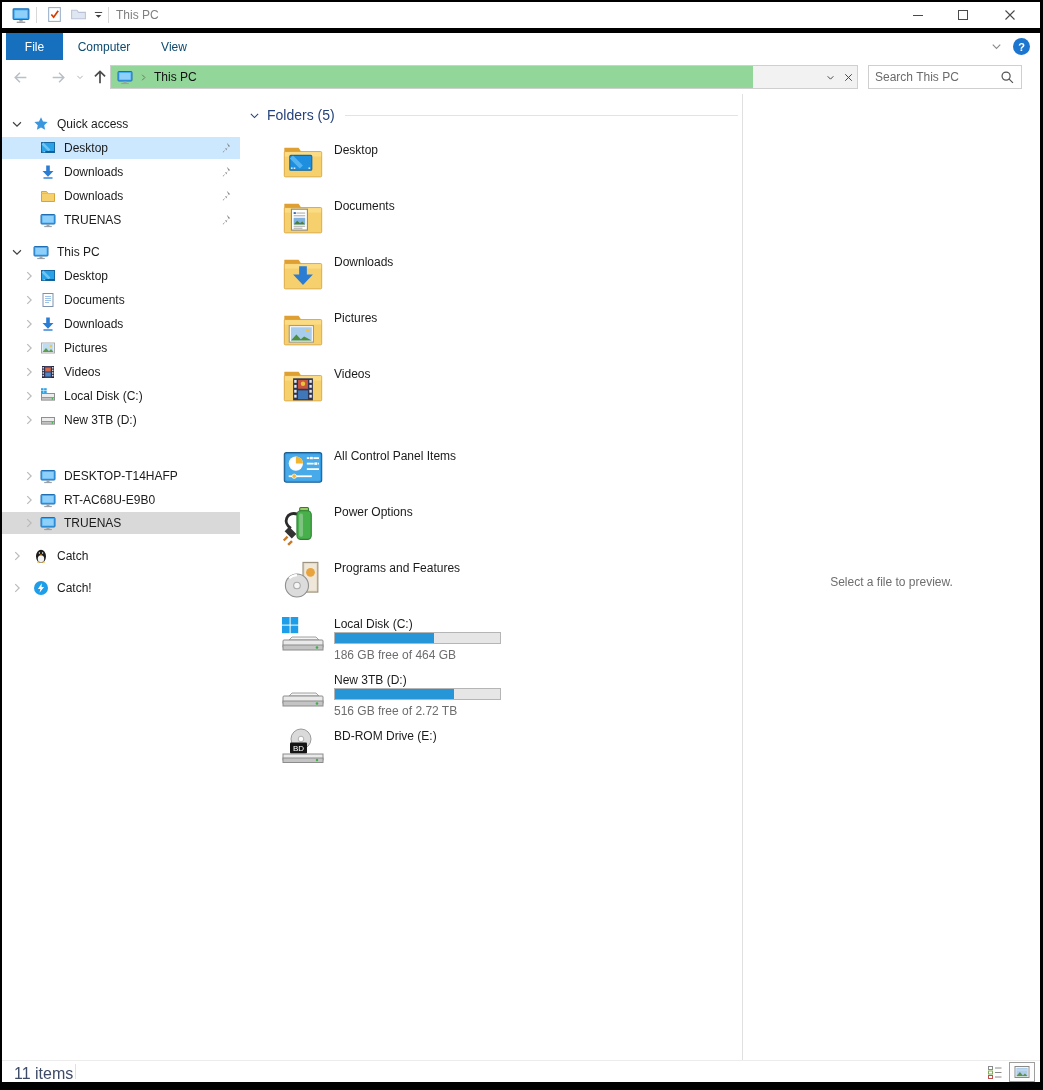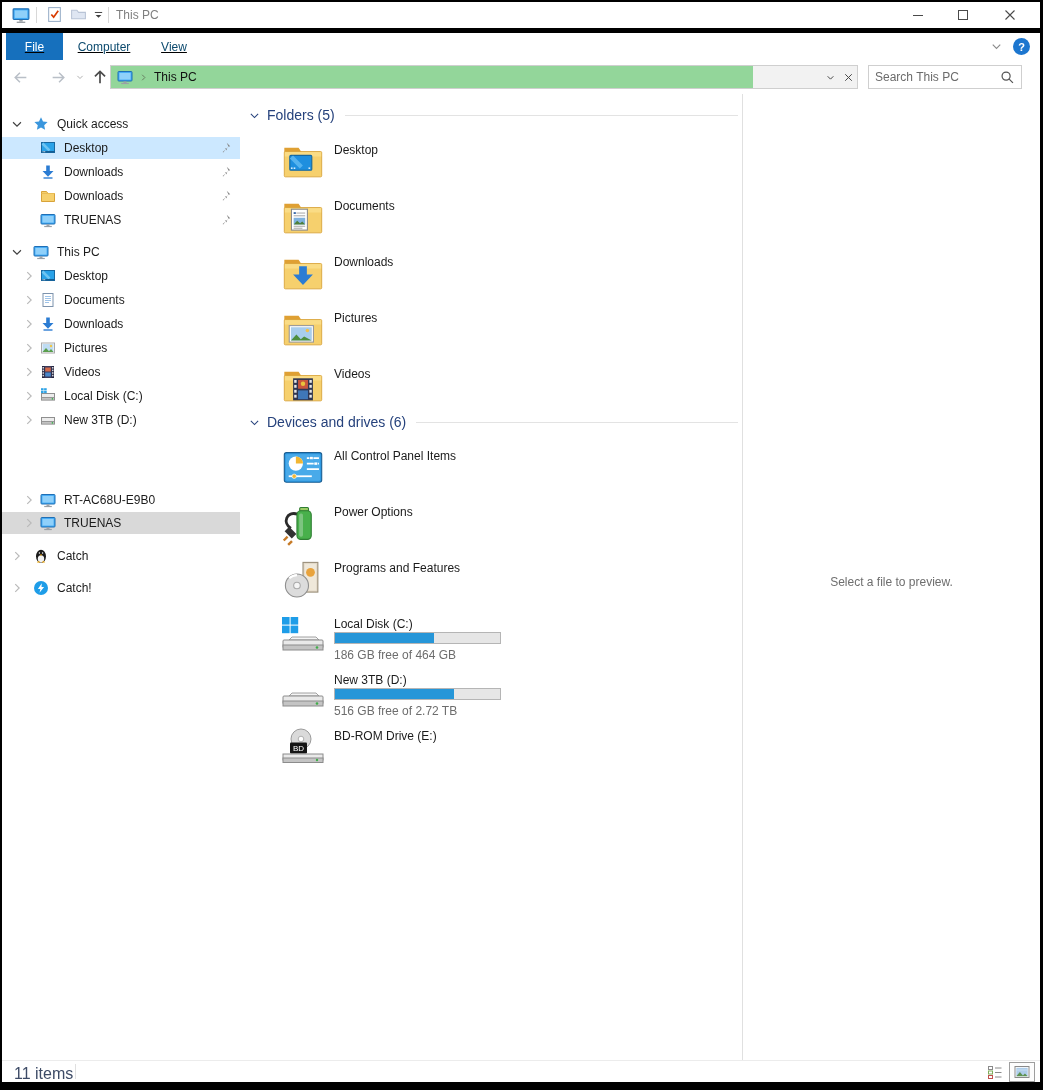--- a/index.html
+++ b/index.html
@@ -10,21 +10,21 @@
   
   .titlebar { position:absolute; left:0; top:0; right:0; height:26px; background:#fff; }
   .qat { position:absolute; left:0; top:0; height:26px; }
   .qat .ic { position:absolute; top:4px; display:inline-flex; }
   .qat-sep { position:absolute; top:5px; width:1px; height:16px; background:#d8d8d8; }
   .title-text { position:absolute; left:114px; top:6px; font-size:12px; color:#7f7f7f; }
   .win-btn { position:absolute; top:0; width:30px; height:26px; display:flex; align-items:center; justify-content:center; }
   .blackband { position:absolute; left:0; top:26px; right:0; height:5px; background:#000; }
 
   
-  .tabs { position:absolute; left:0; top:31px; right:0; height:27px; background:#fff; display:flex; align-items:stretch; padding-left:4px;text-decoration:underline; }
+  .tabs { position:absolute; left:0; top:31px; right:0; height:27px; background:#fff; display:flex; align-items:stretch; padding-left:4px; }
   .tab { font-size:12px; color:#0c4a6e; display:flex; align-items:center; justify-content:center; }
   .tab-file { width:57px; }
   .tab-computer { width:82px; }
   .tab-view { width:58px; }
   .tab.active { background:var(--accent); color:#fff; }
   .ribbon-right { position:absolute; right:10px; top:31px; height:27px; display:flex; align-items:center; gap:9px; }
   .help-circle { width:17px; height:17px; border-radius:50%; background:var(--help-blue); color:#fff; font-size:11px; font-weight:bold; display:flex; align-items:center; justify-content:center; }
 
   
   .toolbar { position:absolute; left:0; top:58px; right:0; height:34px; background:#fff; }
@@ -430,20 +430,36 @@
               </svg>
             </span></span>
           <span class="sicon" style="left:38px"><span class="ic " style="width:16px;height:16px">
               <svg width="16" height="16" viewBox="0 0 16 16">
                 <rect x="1.5" y="5.5" width="13" height="4.2" fill="#ececec" stroke="#8f8f8f"></rect>
                 <rect x="1.5" y="9.7" width="13" height="2.4" fill="#cfcfcf" stroke="#8f8f8f"></rect>
                 <circle cx="12.4" cy="10.9" r="0.8" fill="#39b54a"></circle>
               </svg>
             </span></span>
           <span class="slabel" style="left:62px">New 3TB (D:)</span>
+        </div>
+        <div class="side-item" style="top: 371px;">
+          <span class="chev" style="left:20px"><span class="ic " style="width:14px;height:14px">
+              <svg width="14" height="14" viewBox="0 0 16 16">
+                <path d="M6 3.5L10.5 8 6 12.5" fill="none" stroke="#b9b9b9" stroke-width="1.3"></path>
+              </svg>
+            </span></span>
+          <span class="sicon" style="left:38px"><span class="ic " style="width:16px;height:16px">
+              <svg width="16" height="16" viewBox="0 0 16 16">
+                <rect x="1" y="2.5" width="14" height="9.5" rx="0.8" fill="#3fa9f5" stroke="#1f6eb4"></rect>
+                <rect x="2.4" y="3.9" width="11.2" height="6.7" fill="#8fd0fa"></rect>
+                <rect x="6.5" y="12.4" width="3" height="1.5" fill="#9aa0a6"></rect>
+                <rect x="4.2" y="13.9" width="7.6" height="1.2" fill="#9aa0a6"></rect>
+              </svg>
+            </span></span>
+          <span class="slabel" style="left:62px">DESKTOP-T14HAFP</span>
         </div>
         <div class="side-item" style="top: 395px;">
           <span class="chev" style="left:20px"><span class="ic " style="width:14px;height:14px">
               <svg width="14" height="14" viewBox="0 0 16 16">
                 <path d="M6 3.5L10.5 8 6 12.5" fill="none" stroke="#b9b9b9" stroke-width="1.3"></path>
               </svg>
             </span></span>
           <span class="sicon" style="left:38px"><span class="ic " style="width:16px;height:16px">
               <svg width="16" height="16" viewBox="0 0 16 16">
                 <rect x="1" y="2.5" width="14" height="9.5" rx="0.8" fill="#3fa9f5" stroke="#1f6eb4"></rect>
@@ -596,29 +612,20 @@
                   <rect x="25.8" y="28" width="2.2" height="2.6"></rect>
                 </g>
                 <rect x="15.5" y="14.5" width="9" height="8" fill="#c8563c"></rect>
                 <rect x="15.5" y="24" width="9" height="8" fill="#3f77b8"></rect>
                 <circle cx="20" cy="18" r="2" fill="#e8c33c"></circle>
               </svg>
             </span>
           </span>
           <span class="tlabel">Videos</span>
         </div>
-        <div class="group-header" style="top: 319px;">
-          <span class="ic">
-            <svg width="13" height="13" viewBox="0 0 16 16">
-              <path d="M3.5 6l4.5 4.5L12.5 6" fill="none" stroke="#26427c" stroke-width="1.3"></path>
-            </svg>
-          </span>
-          <span class="gtitle">Devices and drives (6)</span>
-          <span class="hline"></span>
-        </div>
         <div class="tile" style="top: 351px;">
           <span class="ticon">
             <span class="ic " style="width:44px;height:44px">
               <svg width="44" height="44" viewBox="0 0 40 40">
                 <rect x="3" y="6" width="34" height="27" rx="2" fill="#2f9be4" stroke="#1b5f93"></rect>
                 <rect x="4.5" y="7.5" width="31" height="24" rx="1" fill="#49aae9"></rect>
                 <circle cx="13.5" cy="16" r="6.5" fill="#fff"></circle>
                 <path d="M13.5 9.5A6.5 6.5 0 0 1 20 16h-6.5z" fill="#f2b632"></path>
                 <g stroke="#fff" stroke-width="1.6">
                   <path d="M23.5 11h11M23.5 16h11M23.5 21h11"></path>

